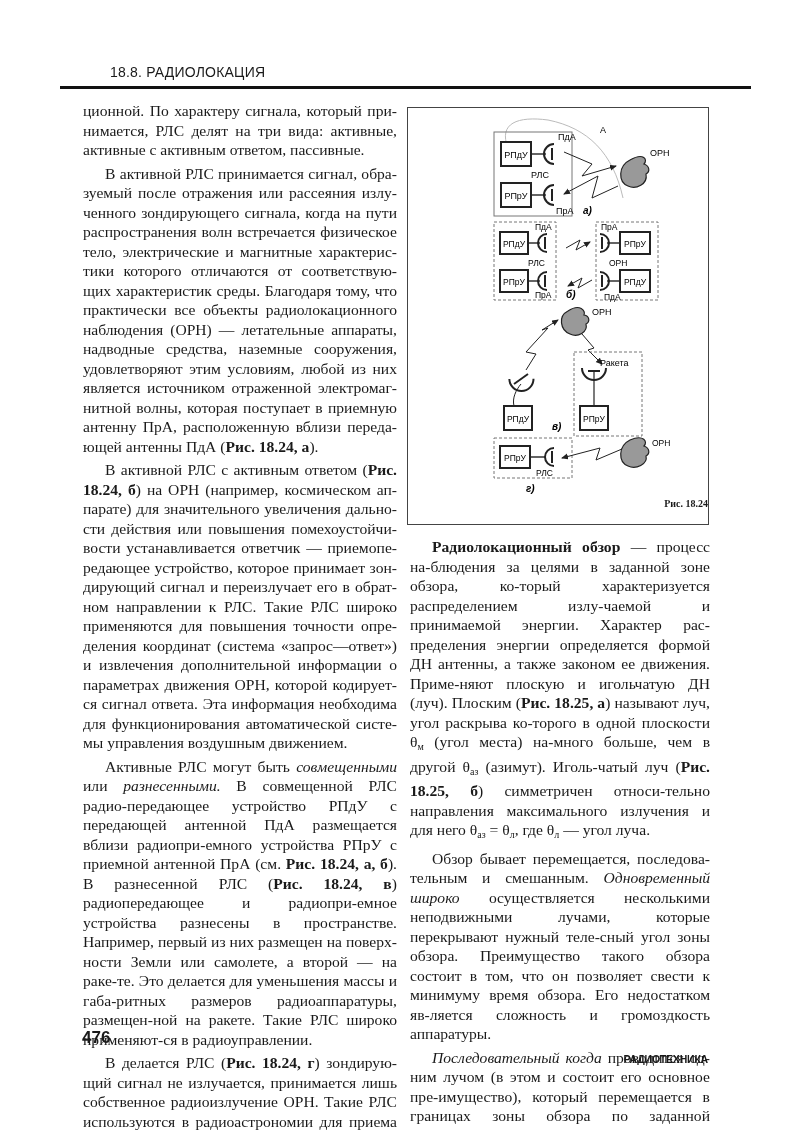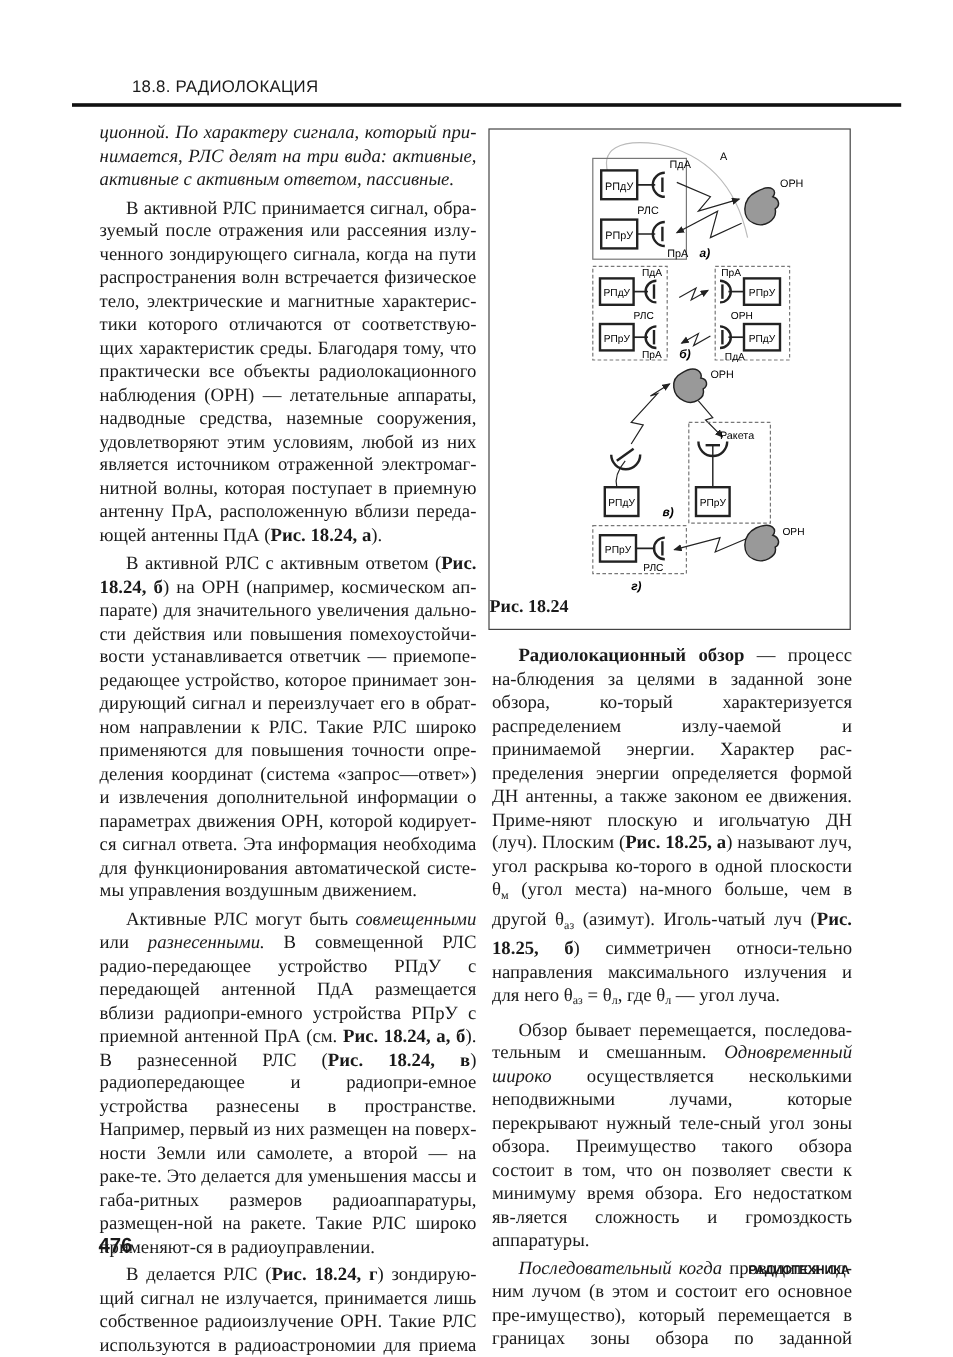--- a/index.html
+++ b/index.html
@@ -9,31 +9,31 @@
     font-family: "Liberation Sans", sans-serif; font-weight: normal; font-size: 14px; letter-spacing: 0.2px; margin-left: 48px;
   }
   .head-rule { position: absolute; left: 60px; top: 86px; width: 691px; height: 3px; background: #111; }
   .col {
     position: absolute; font-family: "Liberation Serif", serif; font-size: 15.6px; line-height: 19.5px;
     text-align: justify; hyphens: manual;
   }
   .col-left { left: 83px; top: 101px; width: 314px; }
   .col-right { left: 410px; top: 537px; width: 300px; }
   .col p { margin: 0 0 4px 0; text-indent: 22px; }
-  .col p.cont { text-indent: 0; font-style: italic; }
+  .col p.cont { text-indent: 0; }
   .col b { font-weight: bold; }
   .col i { }
   .figure-frame {
     position: absolute; left: 407px; top: 107px; width: 302px; height: 418px;
     border: 1.5px solid #444; box-sizing: border-box; background: #fff;
   }
   .figure-frame svg { position: absolute; left: 0; top: 0; }
   .fig-caption {
-    position: absolute; left: 0; width: 100%; top: 390px; text-align: left;
-    font-family: "Liberation Serif", serif; font-weight: bold; font-size: 15px;
+    position: absolute; left: 0; width: 100%; top: 390px; text-align: right;
+    font-family: "Liberation Serif", serif; font-weight: bold; font-size: 10px;
   }
   svg text { font-family: "Liberation Sans", sans-serif; }
   .page-number {
     position: absolute; left: 82px; top: 1028px;
     font-family: "Liberation Sans", sans-serif; font-size: 17px; font-weight: bold;
   }
   .journal-name {
     position: absolute; right: 86px; top: 1033px;
     font-family: "Liberation Sans", sans-serif; font-size: 10.5px; font-weight: bold; letter-spacing: -0.2px; margin-top: 20px;
   }

